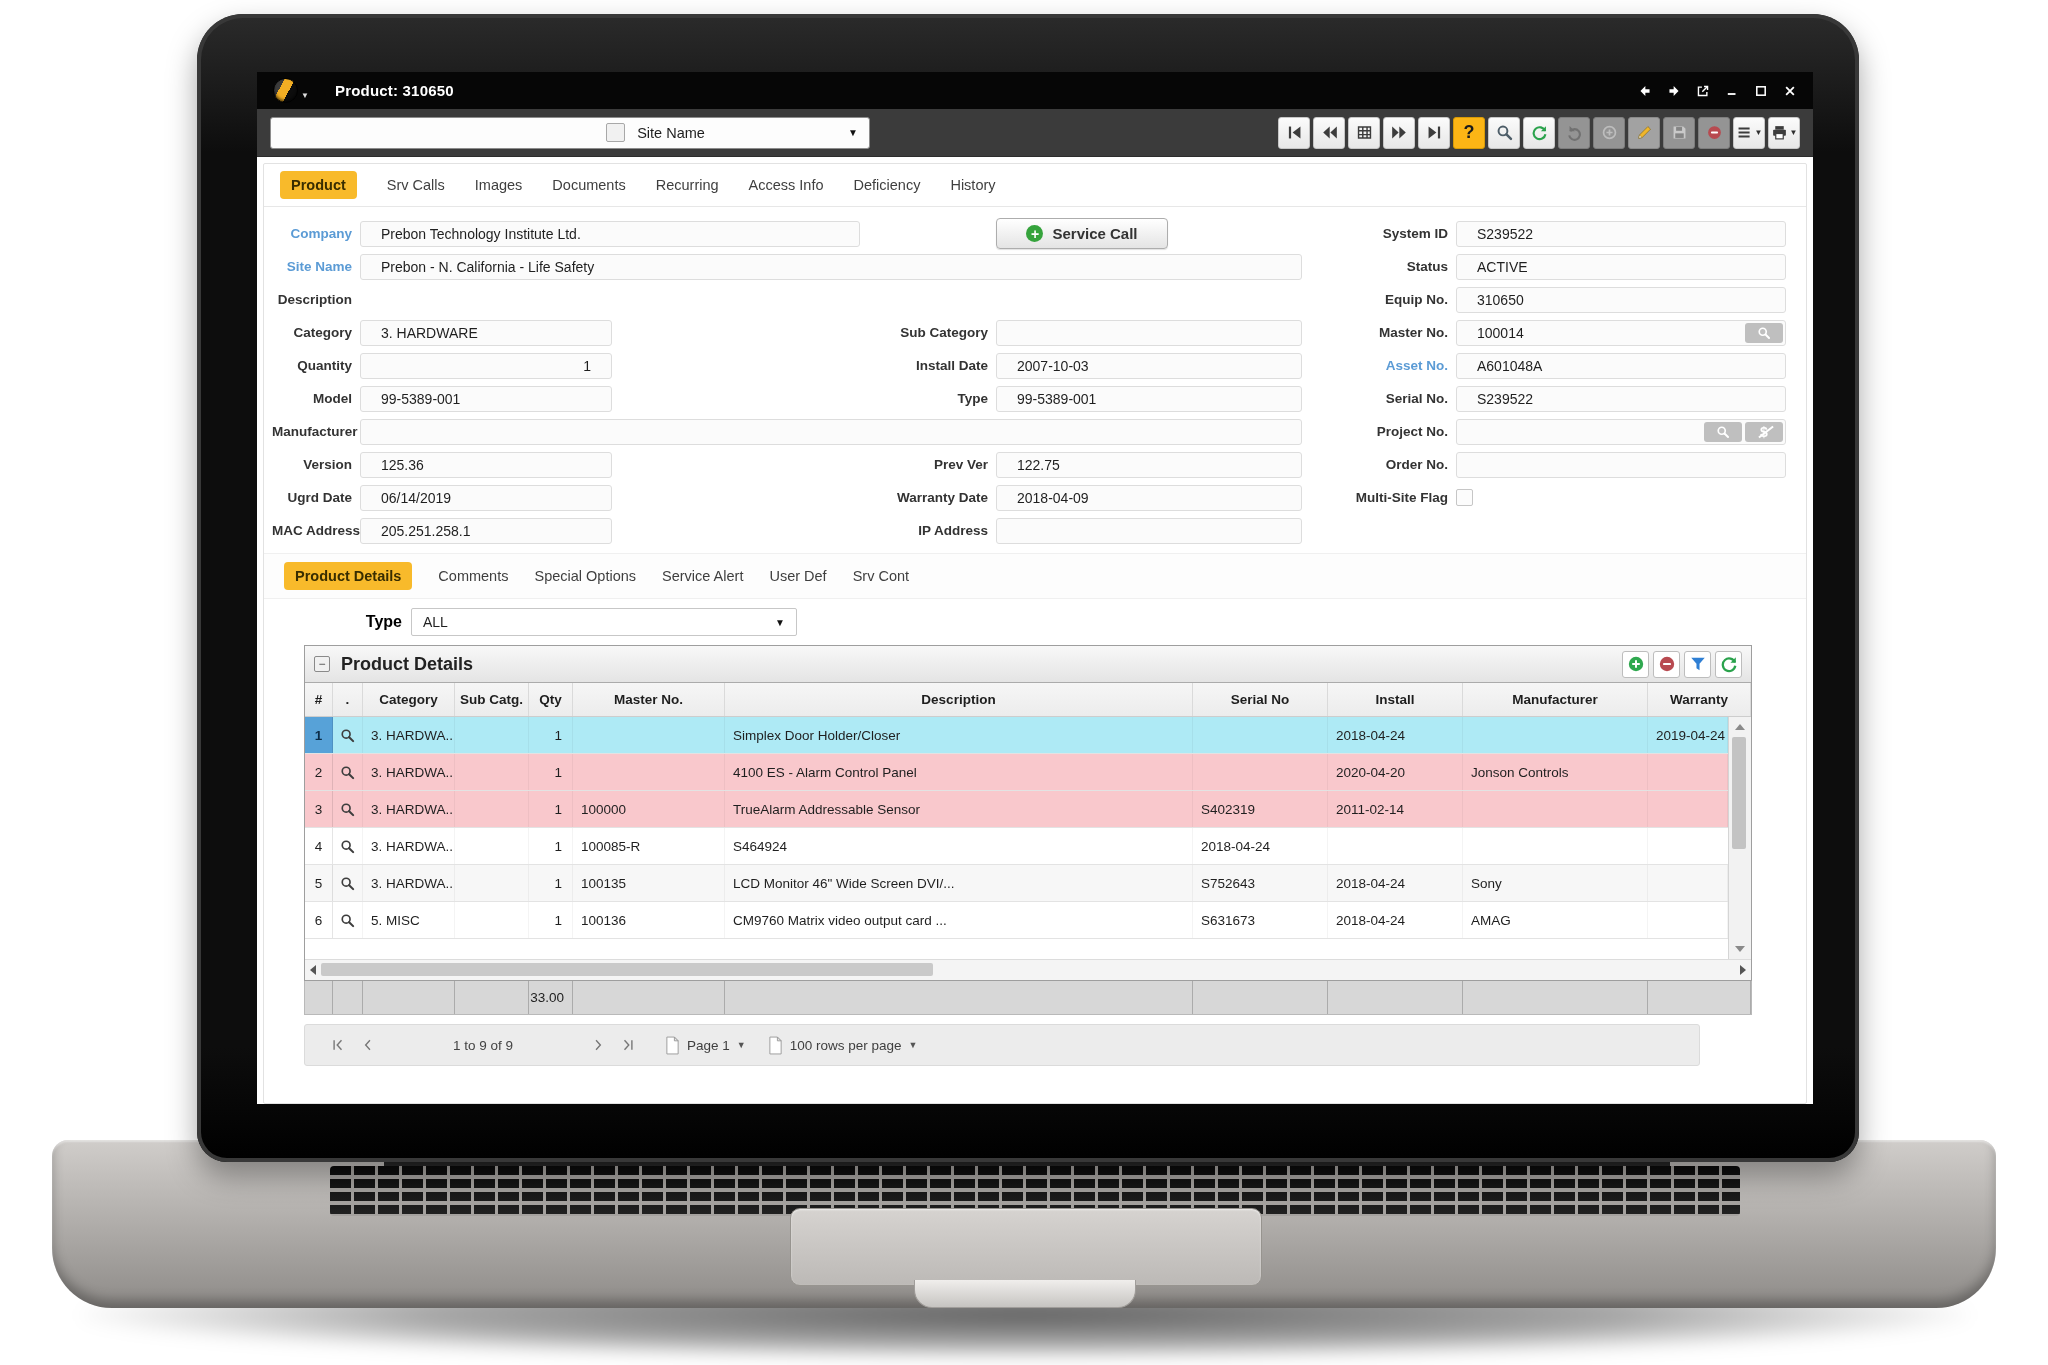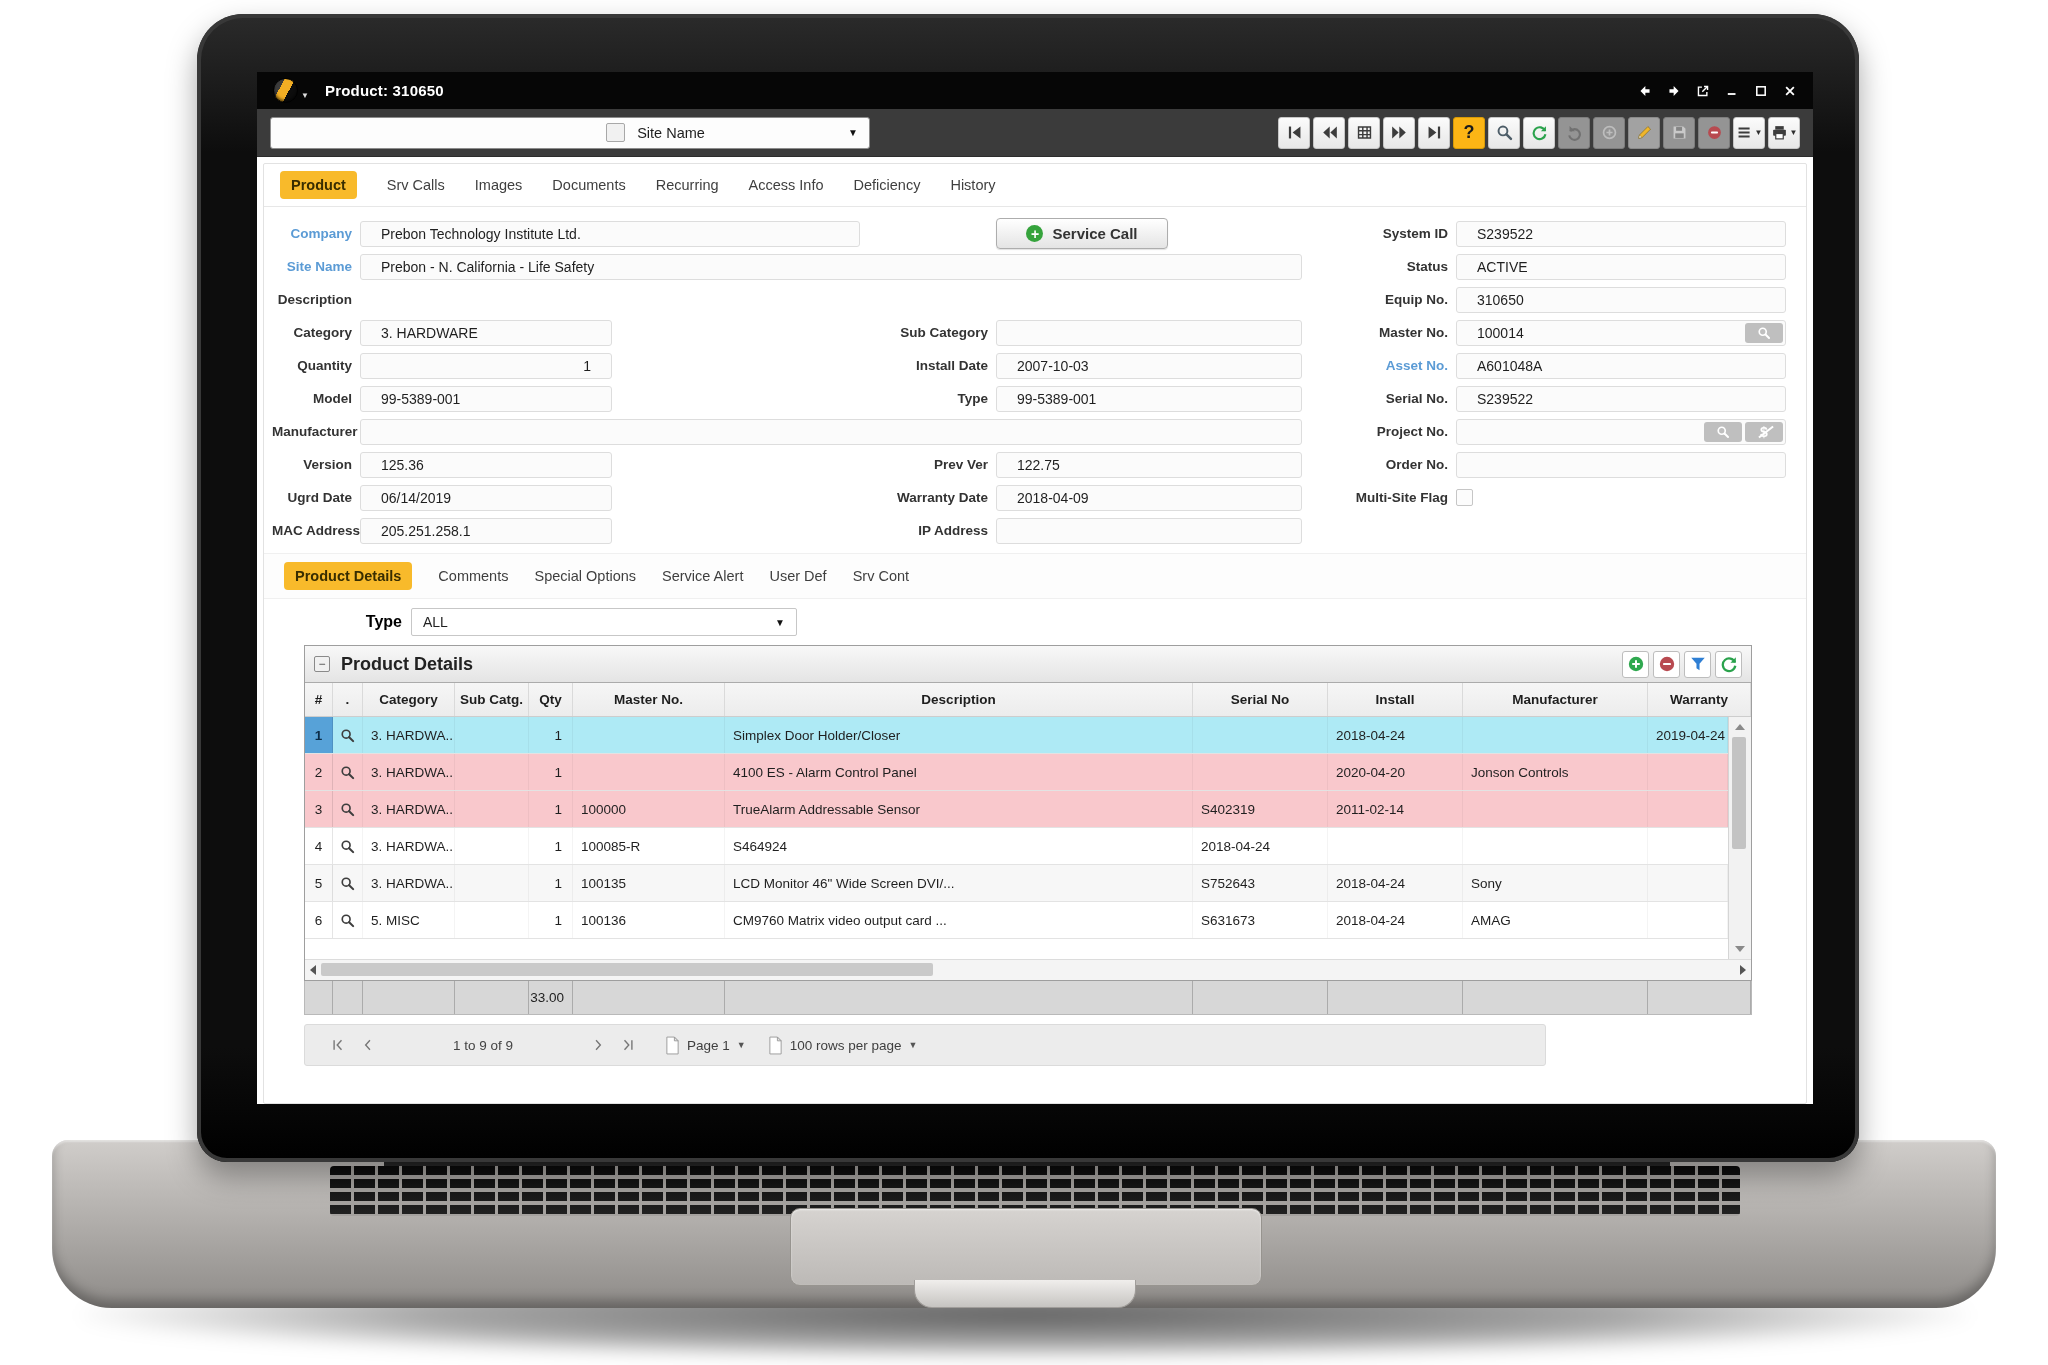--- a/index.html
+++ b/index.html
@@ -18,21 +18,21 @@
   .notch{position:absolute;left:862px;top:140px;width:220px;height:27px;border-radius:0 0 18px 18px;background:linear-gradient(#f0eeec,#c6c4c1);border:1px solid #a09d9a;border-top:none}
   .bezel{position:absolute;left:197px;top:14px;width:1662px;height:1148px;background:linear-gradient(#2b2b2b,#0d0d0d 12%,#0d0d0d 90%,#000);border-radius:46px 46px 30px 30px;box-shadow:inset 0 0 0 4px #383838, 0 14px 30px rgba(0,0,0,.35);z-index:2}
 
   
   .screen{position:absolute;left:60px;top:58px;width:1556px;height:1032px;background:#fff;overflow:hidden;display:flex;flex-direction:column}
 
   
   .titlebar{height:37px;background:#060606;display:flex;align-items:center;padding:0 16px;color:#fff;flex:0 0 auto}
   .logo{width:23px;height:23px;border-radius:50%;background:linear-gradient(118deg,#3c3c3c 30%,#f2ae24 30%,#f2ae24 60%,#0d0d0d 60%);border:1px solid #000;box-shadow:inset 0 -2px 3px rgba(0,0,0,.6)}
   .logo-caret{font-size:8px;color:#dcdcdc;margin:10px 0 0 3px}
-  .tb-title{font-weight:bold;font-size:15px;margin-left:16px;letter-spacing:.2px}
+  .tb-title{font-weight:bold;font-size:15px;margin-left:26px;letter-spacing:.2px}
   .win-controls{margin-left:auto;display:flex;gap:15px;align-items:center}
   .win-controls svg{width:14px;height:14px}
 
   
   .toolbar{height:47px;background:#3b3b3b;display:flex;align-items:center;padding:0 13px;flex:0 0 auto;border-bottom:1px solid #2c2c2c}
   .search-combo{width:598px;height:30px;background:#fdfdfd;border:1px solid #8c8c8c;border-radius:3px;display:flex;align-items:center;overflow:hidden}
   .search-input{flex:1 1 auto;min-width:0;height:26px;border:none;outline:none;background:transparent;padding:0 9px;font-size:14px;font-family:"Liberation Sans",sans-serif}
   .combo-check{width:17px;height:17px;border:1px solid #a8a8a8;background:#f1f1f1;border-radius:2px;flex:0 0 auto;margin:0 4px}
   .combo-label{flex:1 1 auto;font-size:14.5px;color:#1e1e1e;padding-left:8px}
   .combo-caret{padding:0 11px;font-size:10px;color:#111}
@@ -113,21 +113,21 @@
   .hscroll{height:20px;background:#f4f4f4;border-top:1px solid #dcdcdc;position:relative}
   .hs-left,.hs-right{position:absolute;top:0;bottom:0;width:16px;display:flex;align-items:center;justify-content:center}
   .hs-left{left:0}.hs-right{right:0}
   .tri-left{width:0;height:0;border-top:5px solid transparent;border-bottom:5px solid transparent;border-right:6px solid #555}
   .tri-right{width:0;height:0;border-top:5px solid transparent;border-bottom:5px solid transparent;border-left:6px solid #555}
   .hs-thumb{position:absolute;left:16px;top:3px;height:13px;width:612px;background:#c9c9c9;border-radius:2px}
 
   .totals{margin-left:40px;width:1448px;height:34px;background:#d7d7d7;border:1px solid #b9b9b9;border-top:none;box-sizing:border-box;font-size:13.5px;color:#222;align-items:center}
   .totals .tcell{height:100%;border-right:1px solid #ababab;display:flex;align-items:center;justify-content:flex-end;padding:0 8px;box-sizing:border-box;overflow:hidden}
 
-  .pager{margin:9px 0 0 40px;width:1242px;height:42px;background:#ececec;border:1px solid #dbdbdb;border-radius:3px;display:flex;align-items:center;color:#555;font-size:13.5px;padding:0 18px;box-sizing:border-box}
+  .pager{margin:9px 0 0 40px;width:1396px;height:42px;background:#ececec;border:1px solid #dbdbdb;border-radius:3px;display:flex;align-items:center;color:#555;font-size:13.5px;padding:0 18px;box-sizing:border-box}
   .pager svg{width:14px;height:14px}
   .pg-btn{display:flex;align-items:center;justify-content:center;width:30px;height:26px;color:#6e6e6e}
   .pg-range{width:200px;text-align:center;color:#444}
   .doc-icon{margin:0 7px 0 22px}
   .doc-icon svg{width:15px;height:19px}
   .pg-caret{font-size:9px;color:#555;margin-left:7px}
   .pg-label{color:#3f3f3f}
 </style>
 </head>
 <body>

